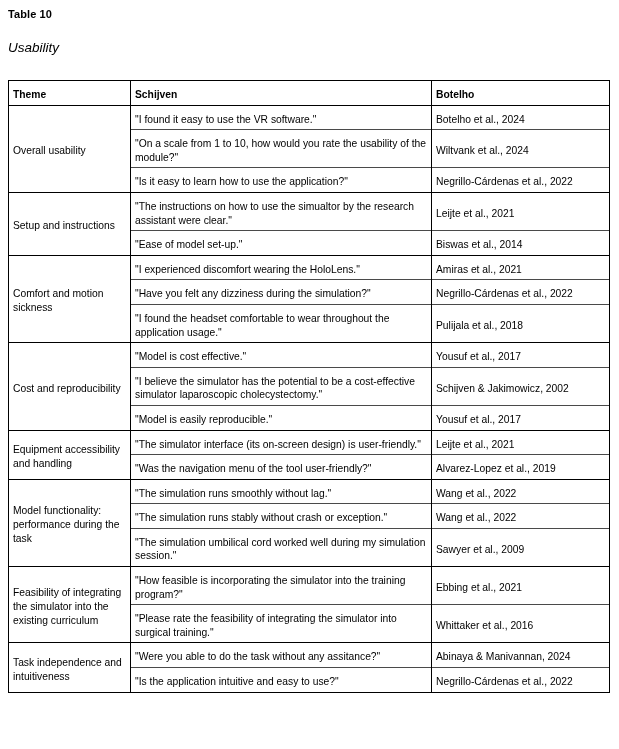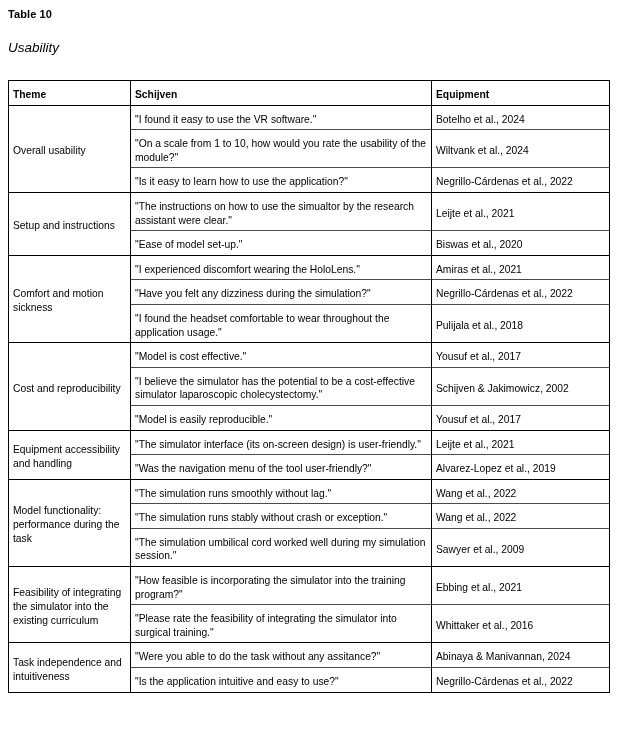--- a/index.html
+++ b/index.html
@@ -107,21 +107,21 @@
   <table class="data-table">
     <colgroup>
       <col class="c-theme">
       <col class="c-example">
       <col class="c-citation">
     </colgroup>
     <thead>
       <tr>
         <th class="theme-cell">Theme</th>
         <th class="example-cell">Schijven</th>
-        <th>Equipment</th>
+        <th>Botelho</th>
       </tr>
     </thead>
     <tbody id="table-body">
         <tr class="group-start">
           <td class="theme-cell" rowspan="3">Overall usability</td>
           <td class="example-cell q">"I found it easy to use the VR software."</td>
           <td class="citation-cell">Botelho et al., 2024</td>
         </tr>
         <tr>
           <td class="example-cell q">"On a scale from 1 to 10, how would you rate the usability of the module?"</td>
@@ -131,21 +131,21 @@
           <td class="example-cell q">"Is it easy to learn how to use the application?"</td>
           <td class="citation-cell">Negrillo-Cárdenas et al., 2022</td>
         </tr>
         <tr class="group-start">
           <td class="theme-cell" rowspan="2">Setup and instructions</td>
           <td class="example-cell q">"The instructions on how to use the simualtor by the research assistant were clear."</td>
           <td class="citation-cell">Leijte et al., 2021</td>
         </tr>
         <tr>
           <td class="example-cell q">"Ease of model set-up."</td>
-          <td class="citation-cell">Biswas et al., 2020</td>
+          <td class="citation-cell">Biswas et al., 2014</td>
         </tr>
         <tr class="group-start">
           <td class="theme-cell" rowspan="3">Comfort and motion sickness</td>
           <td class="example-cell q">"I experienced discomfort wearing the HoloLens."</td>
           <td class="citation-cell">Amiras et al., 2021</td>
         </tr>
         <tr>
           <td class="example-cell q">"Have you felt any dizziness during the simulation?"</td>
           <td class="citation-cell">Negrillo-Cárdenas et al., 2022</td>
         </tr>

